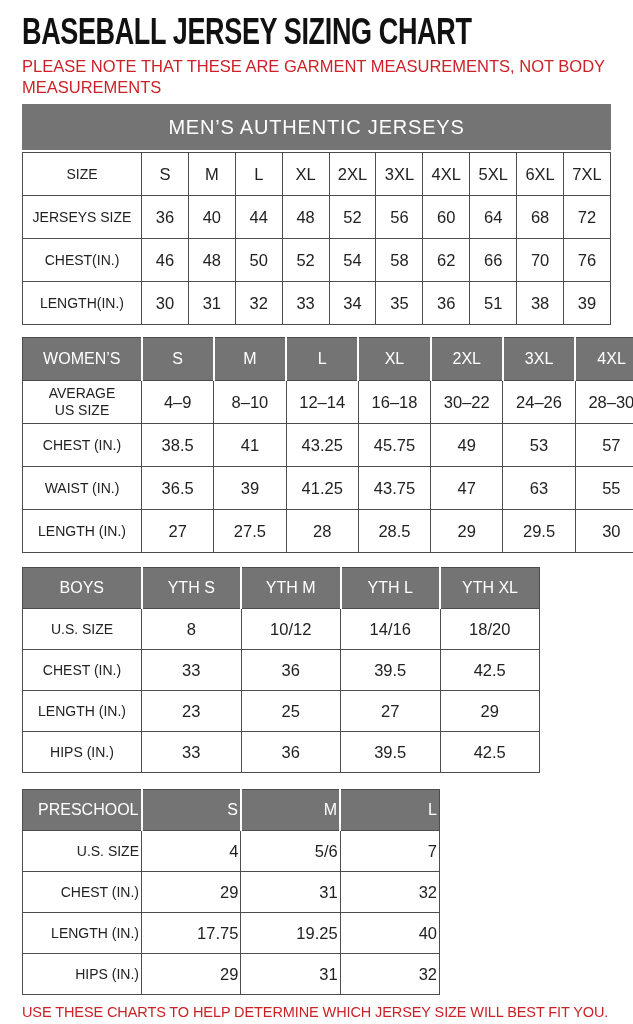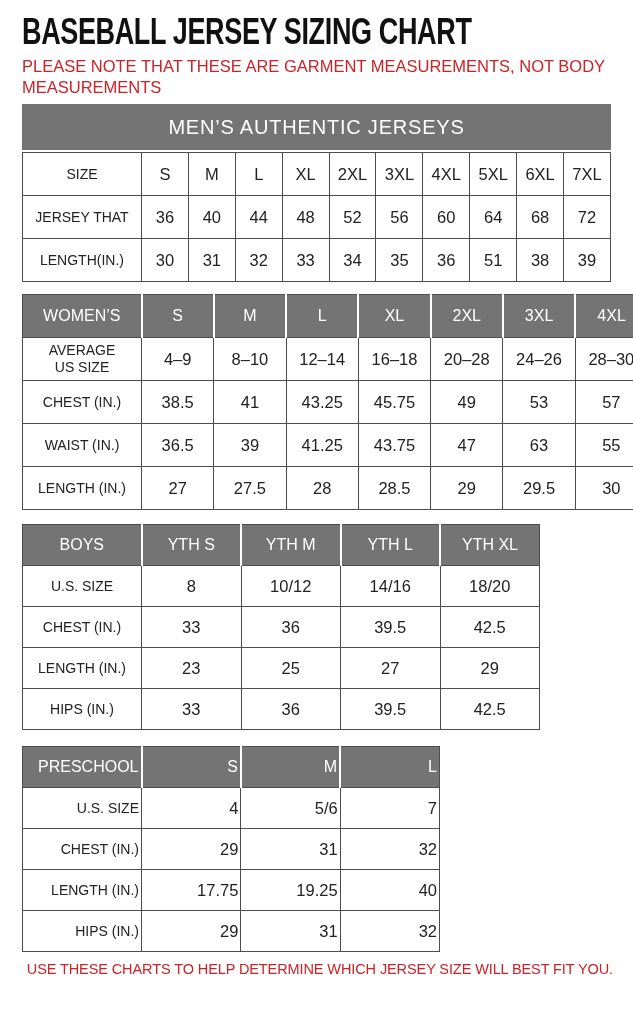--- a/index.html
+++ b/index.html
@@ -34,21 +34,20 @@
     font-size: 16.5px;
     line-height: 1.28;
     max-width: 585px;
   }
   .note.bottom {
     font-size: 14.5px;
     letter-spacing: -0.1px;
     margin-top: 8px;
     white-space: nowrap;
     max-width: none;
-    text-align: right;
   }
   .banner {
     margin-top: 6px;
     width: 589px;
     height: 46px;
     background: #747474;
     color: #ffffff;
     font-size: 20px;
     letter-spacing: 0.8px;
     display: flex;
@@ -126,31 +125,44 @@
         <td>L</td>
         <td>XL</td>
         <td>2XL</td>
         <td>3XL</td>
         <td>4XL</td>
         <td>5XL</td>
         <td>6XL</td>
         <td>7XL</td>
       </tr>
       <tr>
-        <td class="lbl">JERSEY THAT</td>
+        <td class="lbl">JERSEYS SIZE</td>
         <td>36</td>
         <td>40</td>
         <td>44</td>
         <td>48</td>
         <td>52</td>
         <td>56</td>
         <td>60</td>
         <td>64</td>
         <td>68</td>
         <td>72</td>
+      </tr>
+      <tr>
+        <td class="lbl">CHEST(IN.)</td>
+        <td>46</td>
+        <td>48</td>
+        <td>50</td>
+        <td>52</td>
+        <td>54</td>
+        <td>58</td>
+        <td>62</td>
+        <td>66</td>
+        <td>70</td>
+        <td>76</td>
       </tr>
       <tr>
         <td class="lbl">LENGTH(IN.)</td>
         <td>30</td>
         <td>31</td>
         <td>32</td>
         <td>33</td>
         <td>34</td>
         <td>35</td>
         <td>36</td>
@@ -185,21 +197,21 @@
       </tr>
     </thead>
     <tbody>
       <tr>
         <td class="lbl">AVERAGE
 US SIZE</td>
         <td>4–9</td>
         <td>8–10</td>
         <td>12–14</td>
         <td>16–18</td>
-        <td>20–28</td>
+        <td>30–22</td>
         <td>24–26</td>
         <td>28–30</td>
       </tr>
       <tr>
         <td class="lbl">CHEST (IN.)</td>
         <td>38.5</td>
         <td>41</td>
         <td>43.25</td>
         <td>45.75</td>
         <td>49</td>

